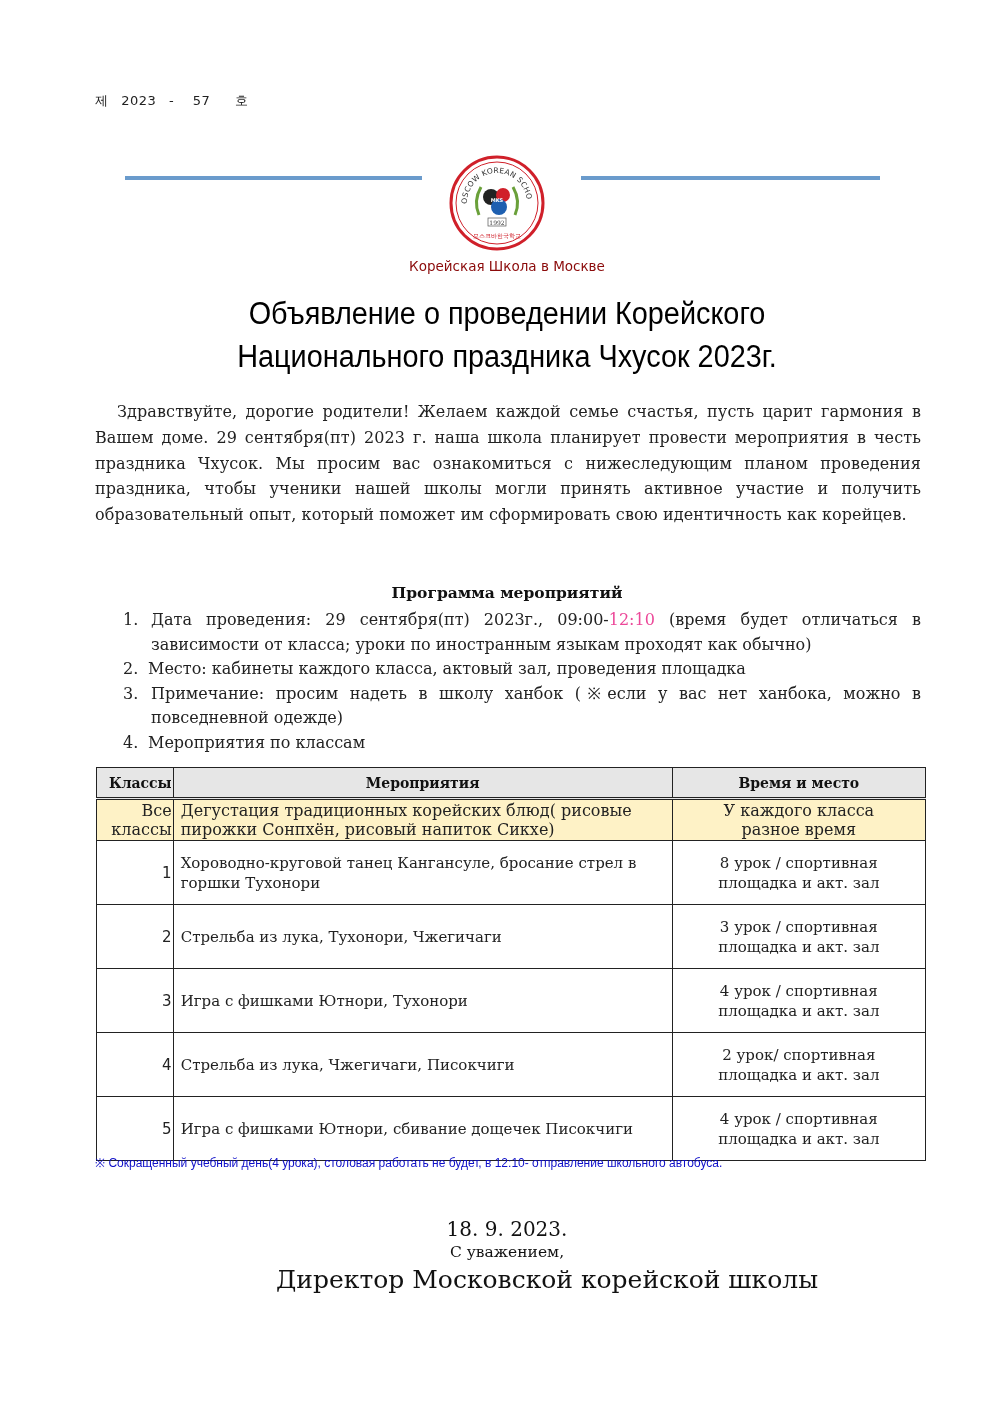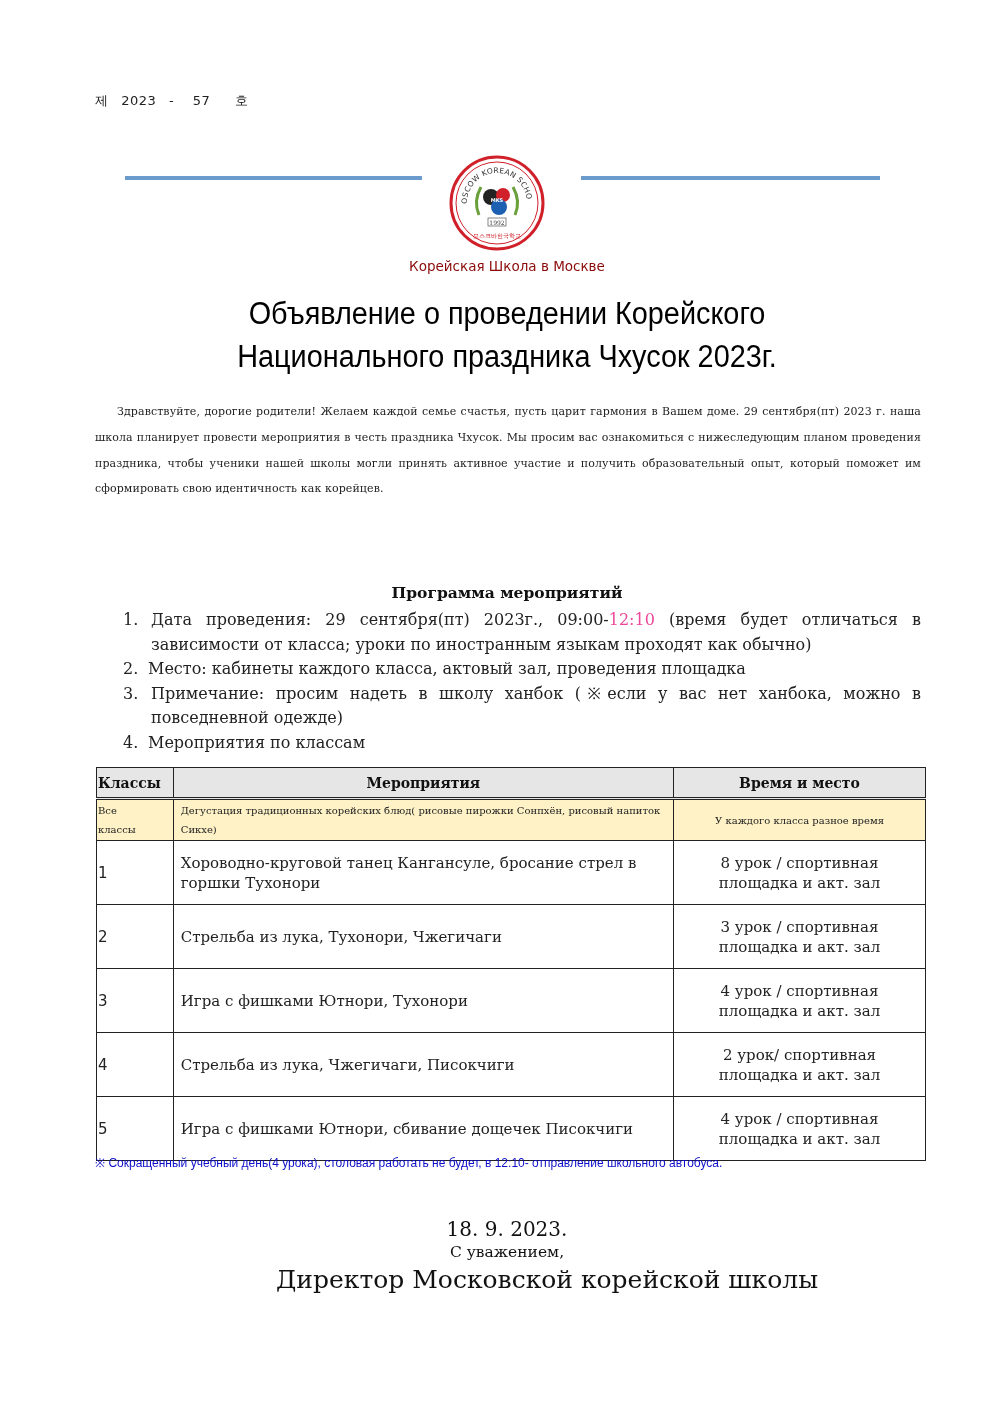--- a/index.html
+++ b/index.html
@@ -4,34 +4,34 @@
 <style>
   html,body{margin:0;padding:0;background:#fff;}
   body{width:992px;height:1403px;position:relative;overflow:hidden;font-family:"DejaVu Serif",serif;color:#111;}
   .abs{position:absolute;}
   .docnum{left:95px;top:92px;font-family:"DejaVu Sans",sans-serif;font-size:13px;letter-spacing:0.5px;color:#222;}
   .docnum span{margin-right:8px;}
   .hline{height:4px;background:#6a9bcc;top:176px;}
   .logo{left:449px;top:155px;width:96px;height:96px;}
   .school-name{left:0;width:1014px;top:258px;text-align:center;font-family:"DejaVu Sans",sans-serif;font-size:13.5px;color:#8b0a0a;}
   .title{left:0;width:1014px;top:292px;text-align:center;font-family:"Liberation Sans",sans-serif;font-size:31px;line-height:43px;color:#000;transform:scaleX(0.93);transform-origin:507px 0;}
-  .intro{left:95px;width:826px;top:399px;font-size:11px;line-height:25.8px;text-align:justify;text-align-last:left;color:#222;letter-spacing:0.1px;}
+  .intro{left:95px;width:826px;top:399px;font-size:16px;line-height:25.8px;text-align:justify;text-align-last:left;color:#222;letter-spacing:0.1px;}
   .intro p{margin:0;text-indent:22px;}
   .prog-title{left:0;width:1014px;top:583px;text-align:center;font-size:15.5px;font-weight:bold;color:#111;}
   .list{left:123px;width:798px;top:608px;font-size:16px;line-height:24.5px;color:#222;}
   .list .item{position:relative;padding-left:28px;text-align:justify;}
   .list .num{position:absolute;left:0;top:0;}
   .list .item.tight{padding-left:25px;}
   .red{color:#ec4899;}
   table.ev{position:absolute;left:96px;top:767px;width:830px;border-collapse:collapse;font-size:15px;color:#222;}
   table.ev td, table.ev th{border:1px solid #222;}
   table.ev th{background:#e6e6e6;height:27px;font-size:14px;font-weight:bold;color:#111;border-bottom:3px double #222;}
-  table.ev tr.all td{background:#fef2c6;height:38px;font-size:10px;line-height:19px;}
+  table.ev tr.all td{background:#fef2c6;height:38px;font-size:16px;line-height:19px;}
   table.ev tr.row td{height:61px;line-height:20px;}
-  .c1{width:75px;text-align:left;}
+  .c1{width:75px;text-align:right;}
   .c2{width:528px;padding:0 7px;text-align:left;}
   .c3{width:225px;text-align:center;margin-top:29px;}
   .numcell{font-family:"DejaVu Sans",sans-serif;font-size:15px;}
   .allcls{font-size:11px;line-height:15px;}
   .note{left:95px;width:818px;top:1152px;font-family:"Liberation Sans",sans-serif;font-size:12px;line-height:23px;color:#1010c8;text-align:justify;}
   .date{left:0;width:1014px;top:1217px;text-align:center;font-size:20px;color:#111;}
   .regards{left:0;width:1014px;top:1243px;text-align:center;font-size:15.5px;color:#111;}
   .director{left:276px;top:1265px;font-size:25px;color:#111;}
 </style>
 </head>

